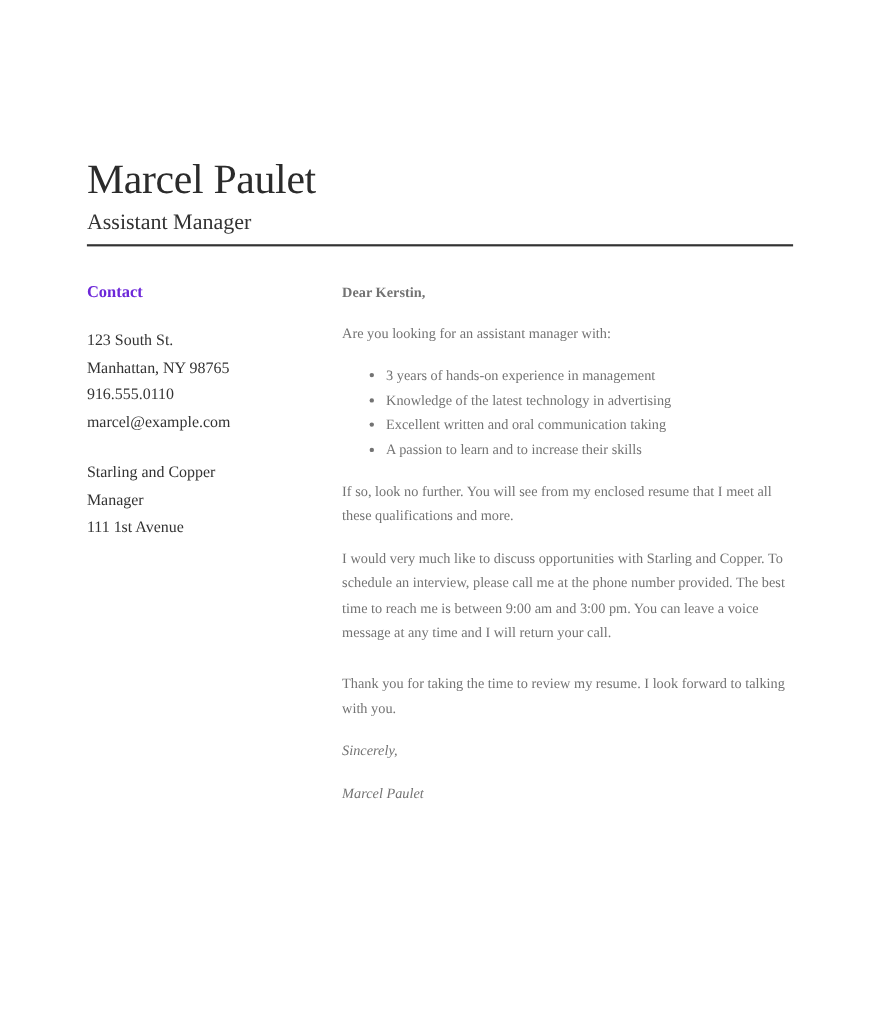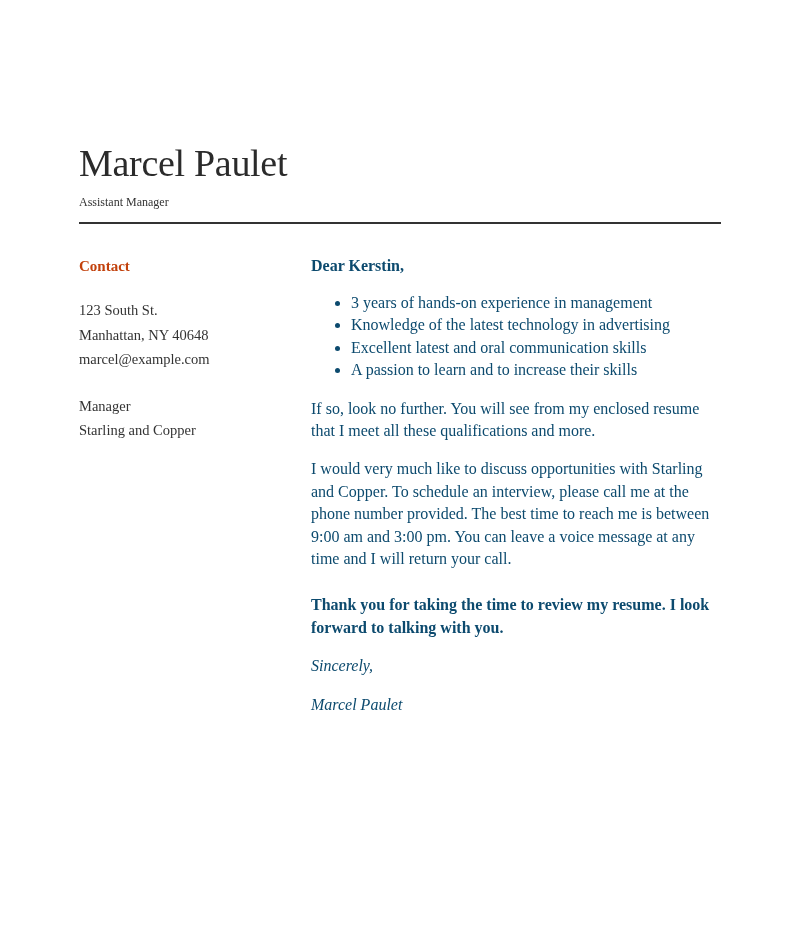--- a/index.html
+++ b/index.html
@@ -24,21 +24,21 @@
       font-family: "Liberation Serif", "DejaVu Serif", serif;
       font-size: 38px;
       line-height: 46px;
       font-weight: normal;
       color: #2b2b2b;
       margin: 0;
       letter-spacing: -0.3px;
     }
     .title {
       font-family: "Liberation Serif", "DejaVu Serif", serif;
-      font-size: 12px;
+      font-size: 20px;
       line-height: 20px;
       margin-top: 6px;
       color: #333333;
     }
     .rule {
       height: 2px;
       background: #333333;
       margin-top: 10px;
     }
     .columns {
@@ -49,86 +49,89 @@
       position: absolute;
       left: 0;
       top: 0;
       width: 220px;
       font-family: "Liberation Serif", "DejaVu Serif", serif;
       font-size: 14.5px;
       line-height: 24.6px;
       color: #333333;
     }
     .contact-heading {
-      color: #c2410c;
+      color: #6d28d9;
       font-weight: bold;
       font-size: 15px;
       line-height: 20px;
       margin-bottom: 5px;
     }
     .block { margin-bottom: 8px; margin-top: 22px; }
     .line { display: block; white-space: nowrap; }
     .letter {
       position: absolute;
       left: 232px;
       top: 0;
       width: 412px;
       font-family: "Liberation Serif", "DejaVu Serif", serif;
-      font-size: 16px;
+      font-size: 13px;
       line-height: 22.4px;
-      color: #0c4a6e;
+      color: #737373;
     }
     .greeting {
       font-weight: bold;
       margin: 0 0 16px 0;
       line-height: 20px;
     }
     .letter p {
       margin: 0 0 16px 0;
     }
     .letter ul {
       margin: 0 0 16px 0;
       padding-left: 40px;
     }
     .letter ul li {
       margin: 0;
     }
-    .letter p.thanks { margin-top: 24px; font-weight: bold; }
+    .letter p.thanks { margin-top: 24px; }
     .closing { margin: 0; font-style: italic; }
   </style>
 </head>
 <body>
 
 <div class="page">
   <header>
     <h1 class="name">Marcel Paulet</h1>
     <div class="title">Assistant Manager</div>
     <div class="rule"></div>
   </header>
 
   <div class="columns">
     <aside class="sidebar">
       <div class="contact-heading">Contact</div>
       <div class="block">
         <span class="line">123 South St.</span>
-        <span class="line">Manhattan, NY 40648</span>
+        <span class="line">Manhattan, NY 98765</span>
+        <span class="line">916.555.0110</span>
         <span class="line">marcel@example.com</span>
       </div>
       <div class="block">
+        <span class="line">Starling and Copper</span>
         <span class="line">Manager</span>
-        <span class="line">Starling and Copper</span>
+        <span class="line">111 1st Avenue</span>
       </div>
     </aside>
 
     <main class="letter">
       <p class="greeting">Dear Kerstin,</p>
+      <p>Are you looking for an assistant manager with:</p>
       <ul>
         <li>3 years of hands-on experience in management</li>
         <li>Knowledge of the latest technology in advertising</li>
-        <li>Excellent latest and oral communication skills</li>
+        <li>Excellent written and oral communication taking</li>
         <li>A passion to learn and to increase their skills</li>
       </ul>
       <p>If so, look no further. You will see from my enclosed resume that I meet all these qualifications and more.</p>
       <p>I would very much like to discuss opportunities with Starling and Copper. To schedule an interview, please call me at the phone number provided. The best time to reach me is between 9:00 am and 3:00 pm. You can leave a voice message at any time and I will return your call.</p>
       <p class="thanks">Thank you for taking the time to review my resume. I look forward to talking with you.</p>
       <p class="closing">Sincerely,</p>
       <p class="closing">Marcel Paulet</p>
     </main>
   </div>
 </div>

